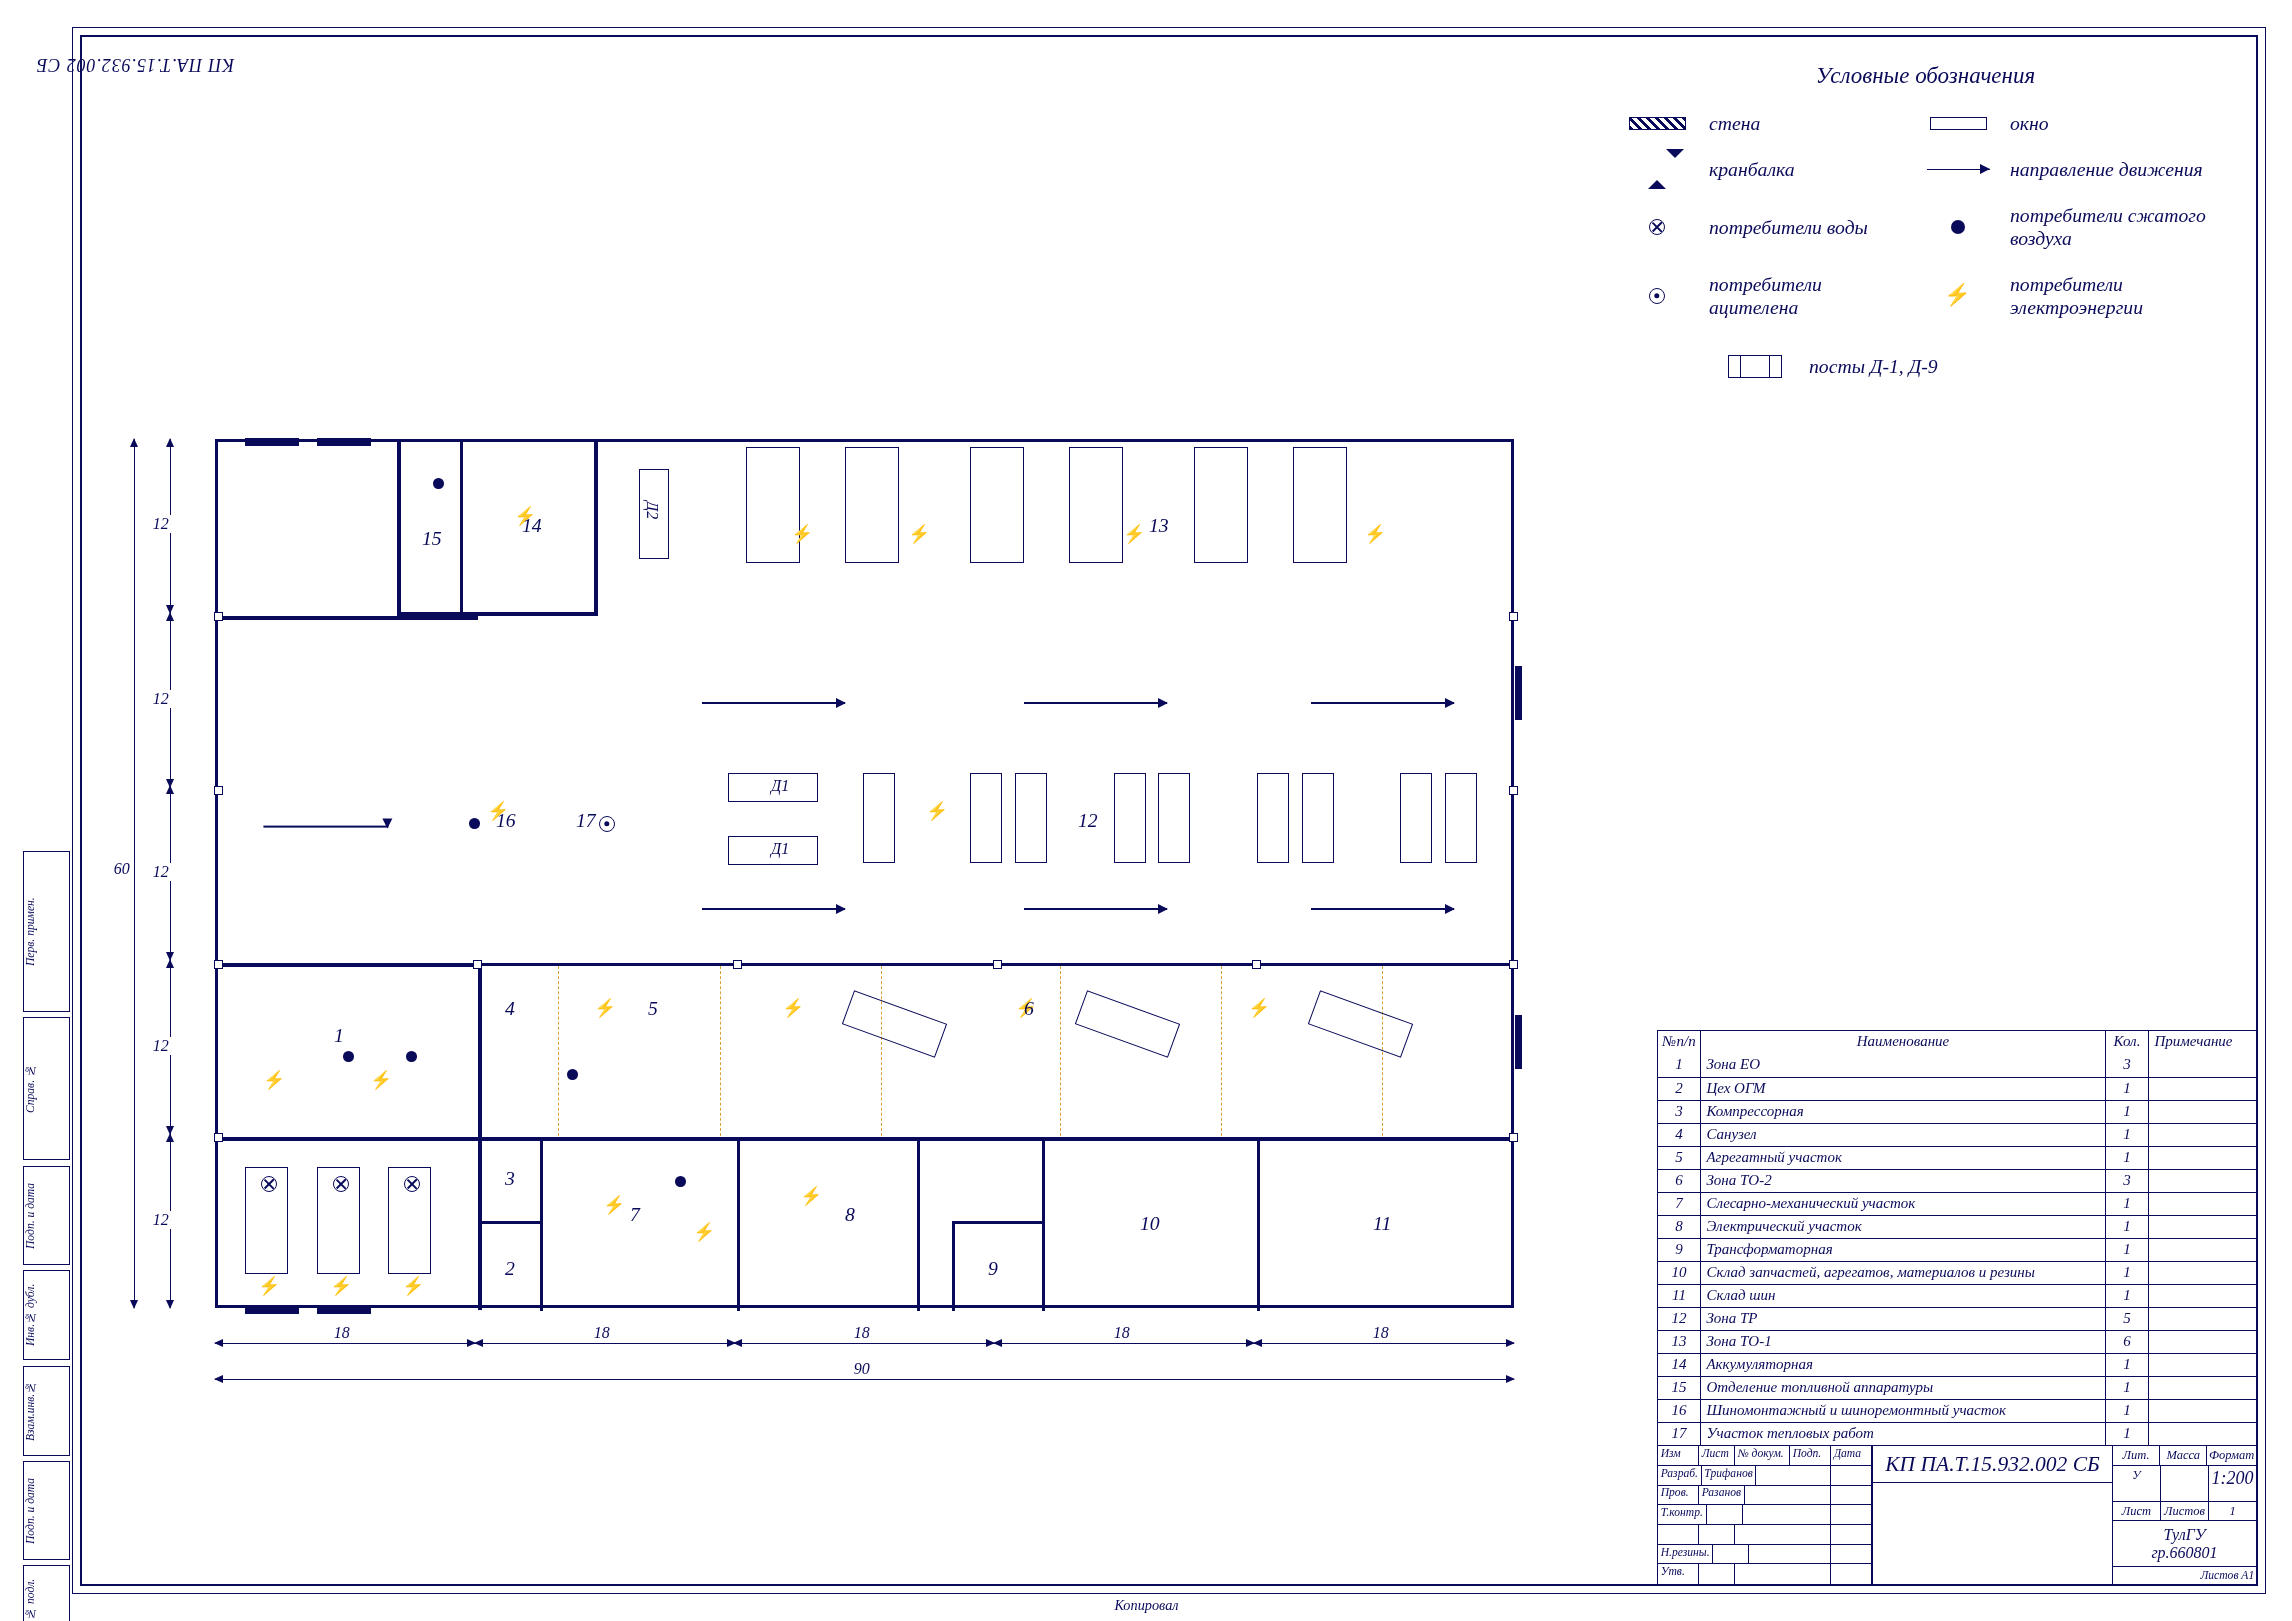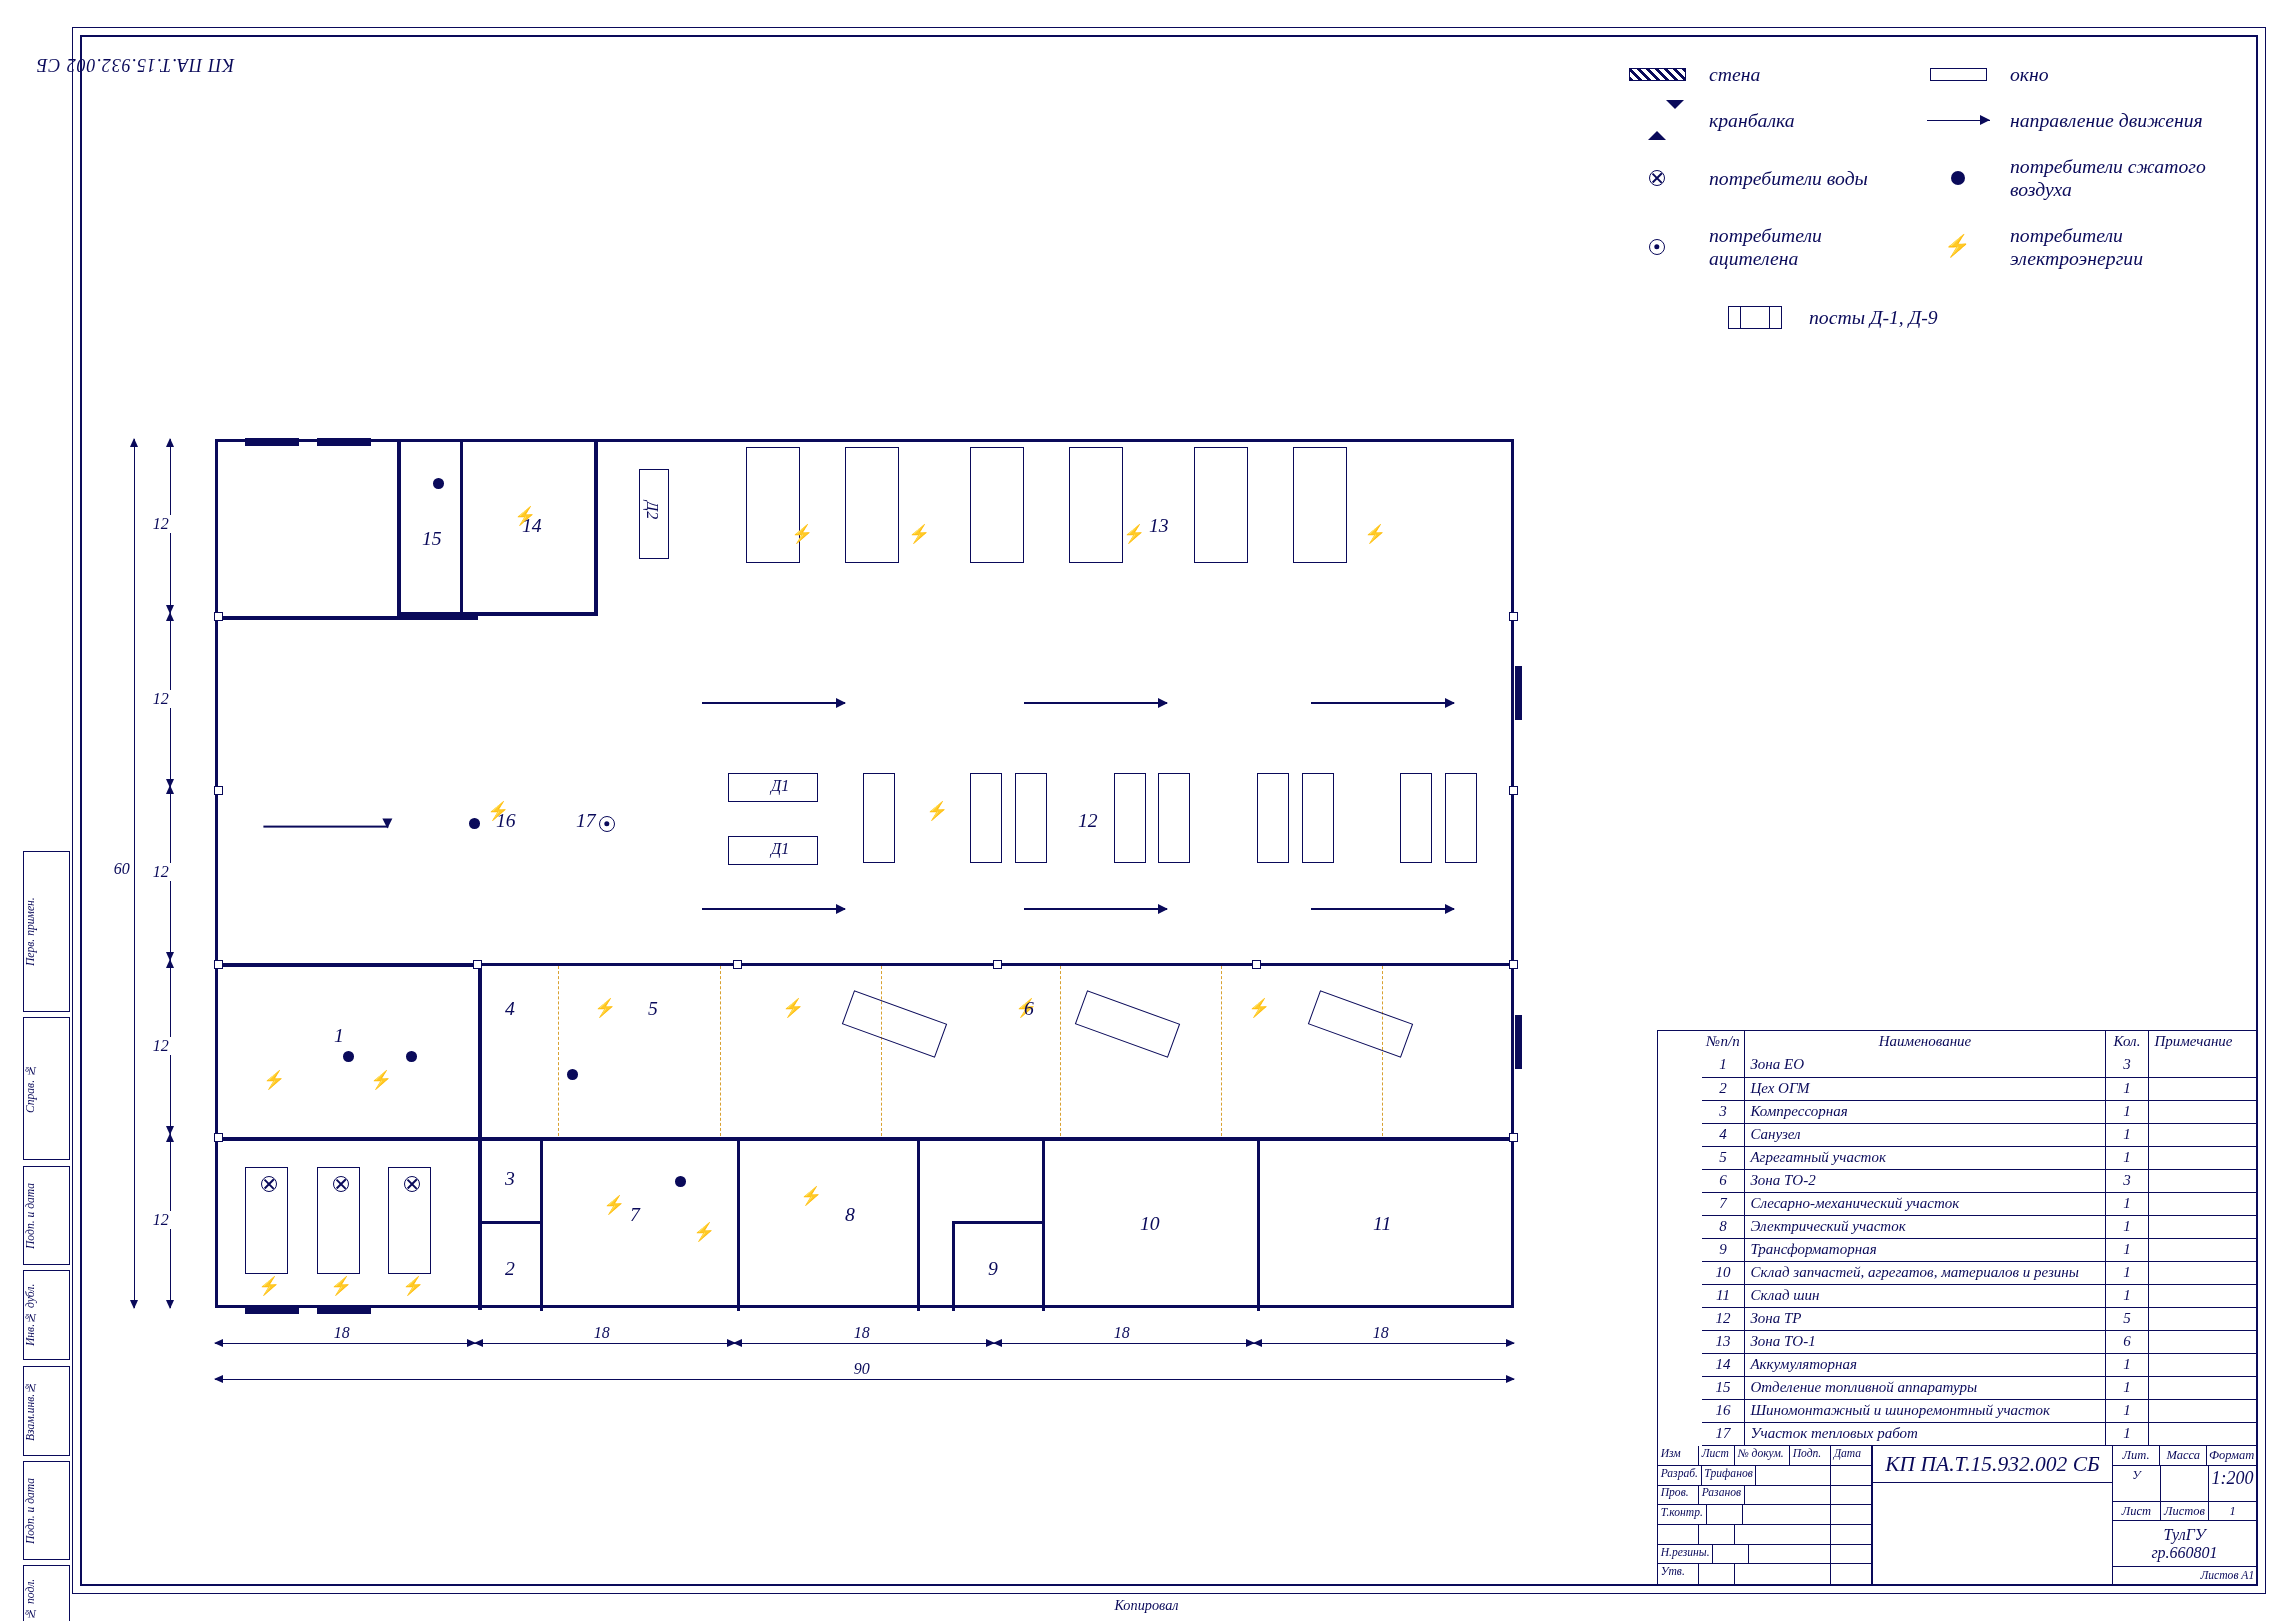--- a/index.html
+++ b/index.html
@@ -51,21 +51,21 @@
     .col { position:absolute; width:9px; height:9px; background:#fff; border:1.8px solid #0a0a5a; }
     .gate { background:#009a6a; }
     .dim-h { position:absolute; height:0.9px; background:#0a0a5a; }
     .dim-h::before,.dim-h::after{content:"";position:absolute;top:-4.5px;width:0;height:0;border-top:4.5px solid transparent;border-bottom:4.5px solid transparent;}
     .dim-h::before{left:-0.9px;border-right:9px solid #0a0a5a;} .dim-h::after{right:-0.9px;border-left:9px solid #0a0a5a;}
     .dim-v { position:absolute; width:0.9px; background:#0a0a5a; }
     .dim-v::before,.dim-v::after{content:"";position:absolute;left:-4.5px;width:0;height:0;border-left:4.5px solid transparent;border-right:4.5px solid transparent;}
     .dim-v::before{top:-0.9px;border-bottom:9px solid #0a0a5a;} .dim-v::after{bottom:-0.9px;border-top:9px solid #0a0a5a;}
     .dim-lbl{position:absolute;font-size:16px;font-style:italic;background:#fff;padding:0 2.7px;}
     .title-block { position:absolute; right:36px; bottom:36px; width:600px; border:1.8px solid #0a0a5a; background:#fff; font-style:italic; }
-    .tb-table { border-bottom:1.8px solid #0a0a5a;margin-left:44px; }
+    .tb-table { border-bottom:1.8px solid #0a0a5a; }
     .tb-row { display:flex; border-top:0.9px solid #0a0a5a; font-size:15px; min-height:23px; }
     .tb-row:first-child { border-top:none; }
     .tb-c1{width:43px;text-align:center;border-right:0.9px solid #0a0a5a;padding:1.8px;}
     .tb-c2{flex:1;border-right:0.9px solid #0a0a5a;padding:1.8px 5.4px;}
     .tb-c3{width:43px;text-align:center;border-right:0.9px solid #0a0a5a;padding:1.8px;}
     .tb-c4{width:107px;padding:1.8px 5.4px;}
     .tb-main{display:flex;}
     .tb-left{width:215px;border-right:1.8px solid #0a0a5a;}
     .tb-leftrow{display:flex;border-bottom:0.9px solid #0a0a5a;font-size:11.6px;height:19.7px;}
     .tb-leftrow:last-child{border-bottom:none;}
@@ -98,20 +98,21 @@
   <div class="side-tab" style="height:161px">Перв. примен.</div>
   <div class="side-tab" style="height:143px">Справ. №</div>
   <div class="side-tab" style="height:99px">Подп. и дата</div>
   <div class="side-tab" style="height:90px">Инв.№ дубл.</div>
   <div class="side-tab" style="height:90px">Взам.инв.№</div>
   <div class="side-tab" style="height:99px">Подп. и дата</div>
   <div class="side-tab" style="height:90px">Инв.№ подл.</div>
 </div>
 
 <div class="legend">
+  <div class="legend-title">Условные обозначения</div>
   <div class="legend-grid">
     <span class="legend-symbol">
         <span class="hatch"></span>
       </span>
     <span>стена</span>
     <span class="legend-symbol">
         <span class="window"></span>
       </span>
     <span>окно</span>
 

